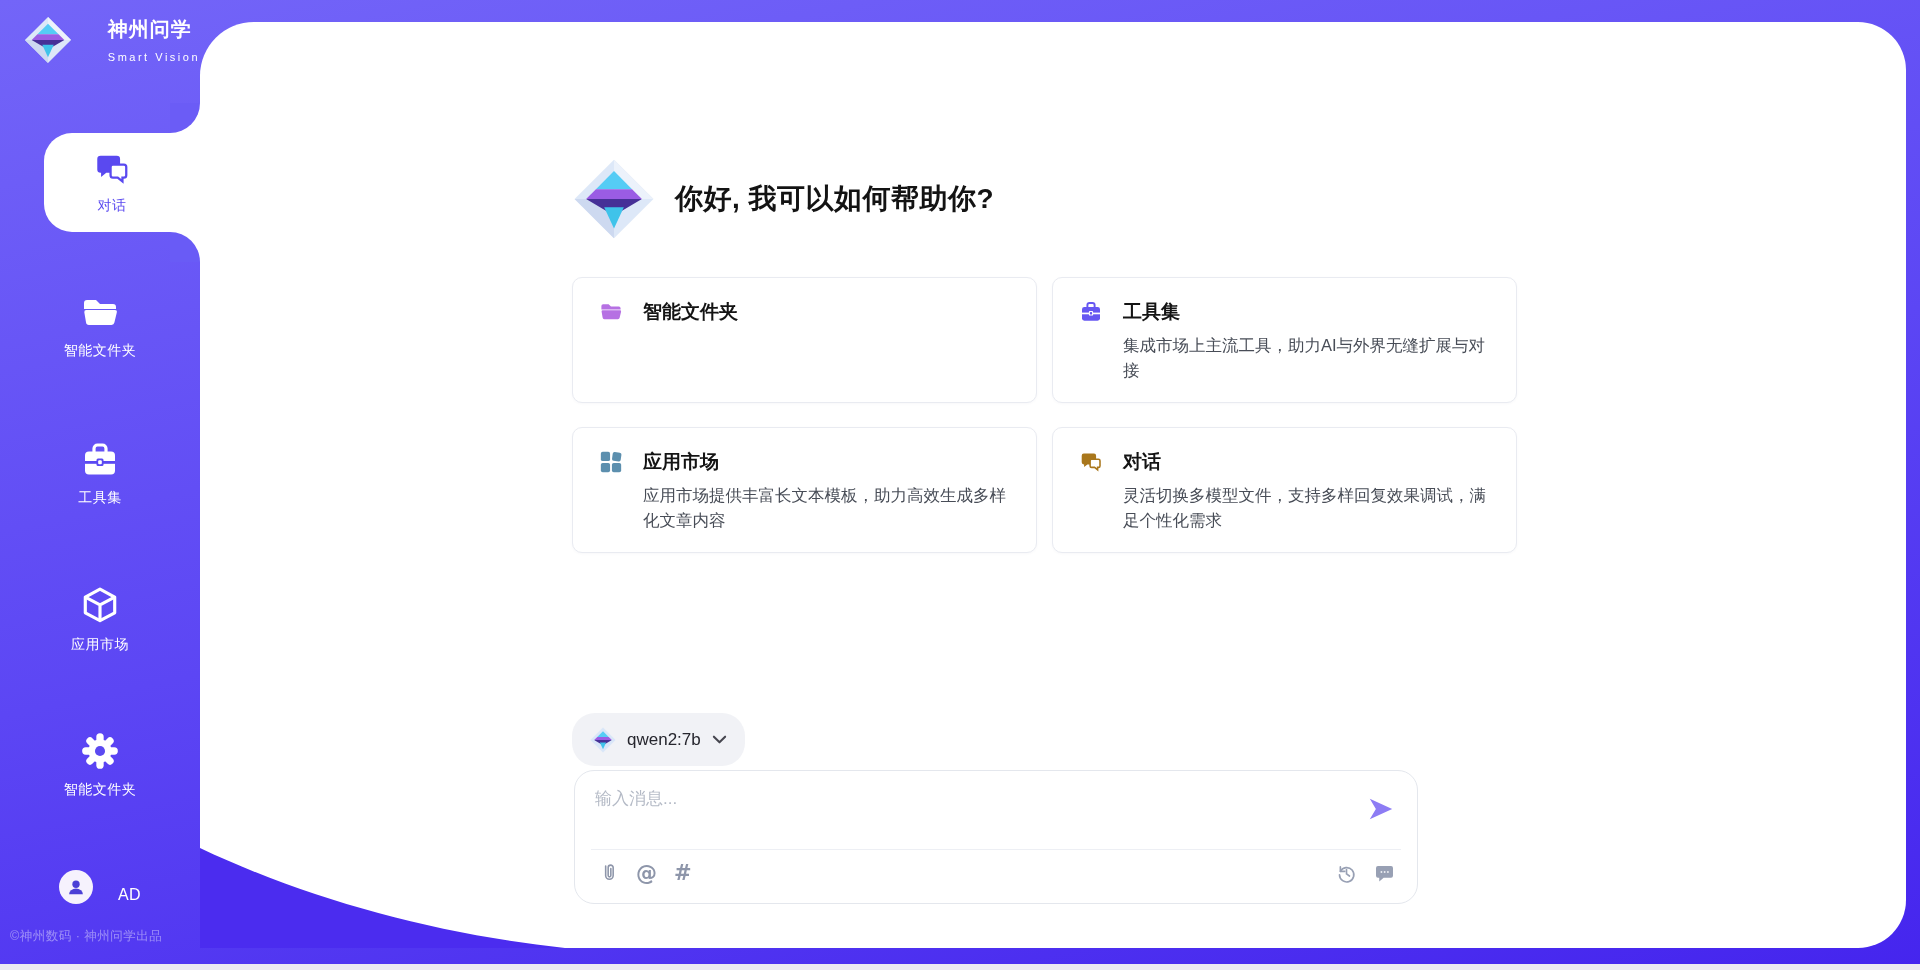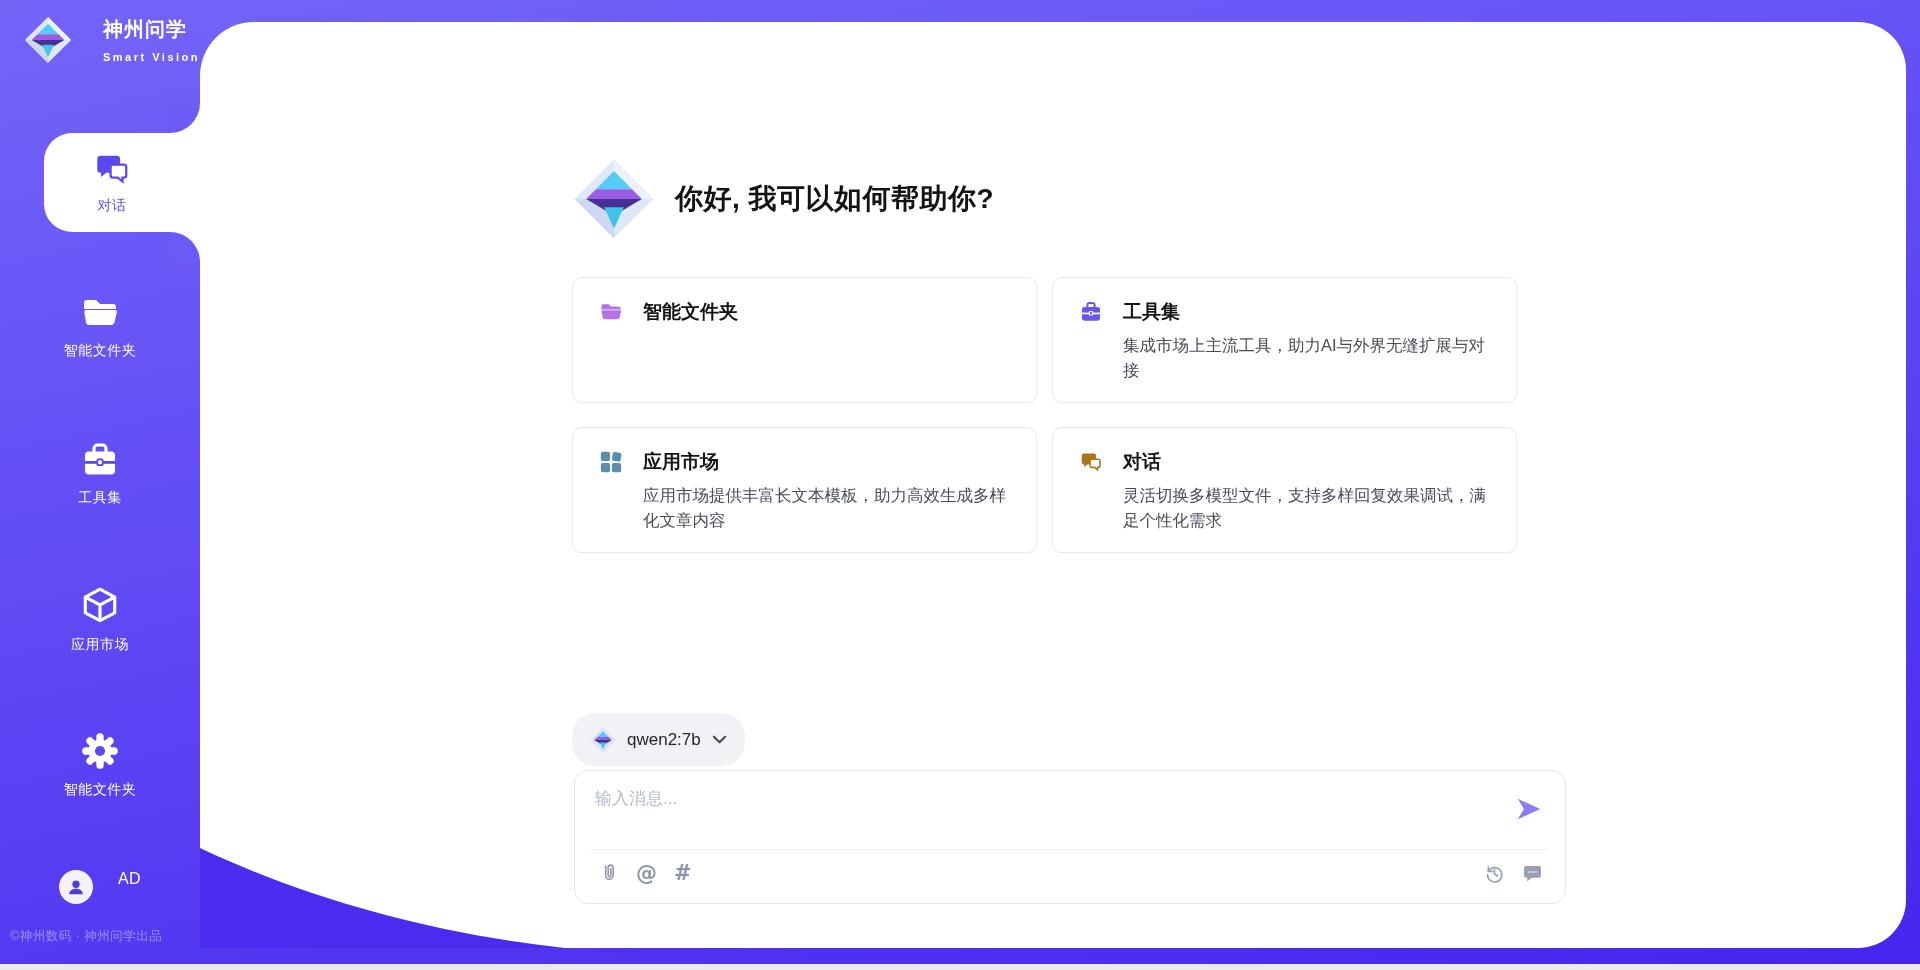--- a/index.html
+++ b/index.html
@@ -8,53 +8,53 @@
     background:linear-gradient(168deg,#7365f8 0%,#5c46f4 52%,#4525ee 100%);
     font-family:"Liberation Sans","DejaVu Sans",sans-serif;
   }
   
   .main{position:absolute;left:200px;top:22px;width:1706px;height:926px;background:#ffffff;border-radius:54px 48px 48px 10px;}
   .bottom-strip{position:absolute;left:0;bottom:0;width:1920px;height:6px;background:#ece9f2;}
   .swoosh-bl{position:absolute;left:200px;top:848px;width:365px;height:100px;}
   
   .brand{position:absolute;left:24px;top:16px;display:flex;align-items:center;gap:11px;width:176px;justify-content:space-between;}
   .brand-name{color:#fff;font-size:20px;font-weight:bold;letter-spacing:1px;line-height:1.1;}
-  .brand-tag{color:#fff;font-size:11px;letter-spacing:2.5px;margin-top:11px;font-weight:bold;}
+  .brand-tag{color:#fff;font-size:11px;letter-spacing:2.5px;margin-top:11px;}
   .nav-tab{position:absolute;left:44px;top:133px;width:162px;height:99px;background:#fff;border-radius:28px 0 0 28px;
     display:flex;flex-direction:column;align-items:center;justify-content:center;padding-right:26px;box-sizing:border-box;cursor:pointer;}
   .nav-tab .nav-label{color:#5a49f0;}
   .fillet{position:absolute;left:170px;width:30px;height:30px;background:#fff;overflow:hidden;}
   .fillet.top{top:103px;}
   .fillet.bottom{top:232px;}
   .fillet.top::after{content:"";display:block;width:100%;height:100%;background:#6b5cf6;border-bottom-right-radius:100%;}
   .fillet.bottom::after{content:"";display:block;width:100%;height:100%;background:#695bf6;border-top-right-radius:100%;}
   .nav-item{position:absolute;left:0;width:200px;display:flex;flex-direction:column;align-items:center;cursor:pointer;}
   .nav-label{color:#fff;font-size:14px;margin-top:9px;letter-spacing:.5px;}
   .nav-item.i-folder{top:293px;}
   .nav-item.i-tool{top:440px;}
   .nav-item.i-cube{top:585px;}
   .nav-item.i-gear{top:730px;}
-  .user-row{position:absolute;left:0;top:870px;width:200px;display:flex;align-items:flex-start;justify-content:center;gap:25px;cursor:pointer;}
+  .user-row{position:absolute;left:0;top:870px;width:200px;display:flex;align-items:flex-end;justify-content:center;gap:25px;cursor:pointer;}
   .avatar{width:34px;height:34px;border-radius:50%;background:#f6f2fd;display:flex;align-items:center;justify-content:center;}
   .user-name{color:#fff;font-size:16px;letter-spacing:.5px;}
   .side-footer{position:absolute;left:10px;top:928px;color:rgba(255,255,255,.42);font-size:12.5px;letter-spacing:.5px;}
   
   .greet{position:absolute;left:573px;top:158px;display:flex;align-items:center;gap:20px;}
   .greet h1{font-size:28px;font-weight:bold;color:#131313;margin:0;letter-spacing:.5px;text-align:center;}
   
   .cards{position:absolute;left:572px;top:277px;width:945px;display:grid;grid-template-columns:465px 465px;grid-column-gap:15px;grid-row-gap:24px;}
   .card{box-sizing:border-box;height:126px;background:#fff;border:1px solid #e9ebf1;border-radius:10px;padding:21px 20px 0 26px;box-shadow:0 1px 3px rgba(40,40,80,.03);cursor:pointer;}
   .card-head{display:flex;align-items:center;gap:20px;}
   .card-title{font-size:19px;font-weight:bold;color:#141414;}
   .card-desc{margin:8px 0 0 44px;font-size:16.5px;line-height:1.5;color:#484d57;}
   
   .model-pill{position:absolute;left:572px;top:713px;height:45px;padding:4px 18px;border-radius:23px;background:#f1f2f6;display:flex;align-items:center;gap:11px;cursor:pointer;}
   .model-name{font-size:17px;color:#26262e;}
   
-  .composer{position:absolute;left:574px;top:770px;width:992px;height:134px;background:#fff;border:1.5px solid #e4e7ed;border-radius:14px;box-sizing:border-box;}
+  .composer{position:absolute;left:574px;top:770px;width:844px;height:134px;background:#fff;border:1.5px solid #e4e7ed;border-radius:20px;box-sizing:border-box;}
   .composer textarea{position:absolute;left:18px;top:14px;width:860px;height:56px;border:none;outline:none;resize:none;font-family:inherit;font-size:17px;color:#33343c;background:transparent;}
   .composer textarea::placeholder{color:#b4bac6;}
   .send-btn{position:absolute;right:22px;top:24px;width:28px;height:28px;cursor:pointer;}
   .composer-divider{position:absolute;left:16px;right:16px;top:78px;border-top:1px solid #edeff4;}
   .composer-toolbar{position:absolute;left:24px;right:22px;top:90px;display:flex;align-items:center;justify-content:space-between;}
   .tool-group{display:flex;align-items:center;gap:17px;}
   .glyph-btn{color:#8e96aa;font-size:21px;line-height:1;cursor:pointer;font-weight:bold;font-family:"DejaVu Sans",sans-serif;}
   .icon-btn{cursor:pointer;display:flex;align-items:center;}
 </style>
 </head>

